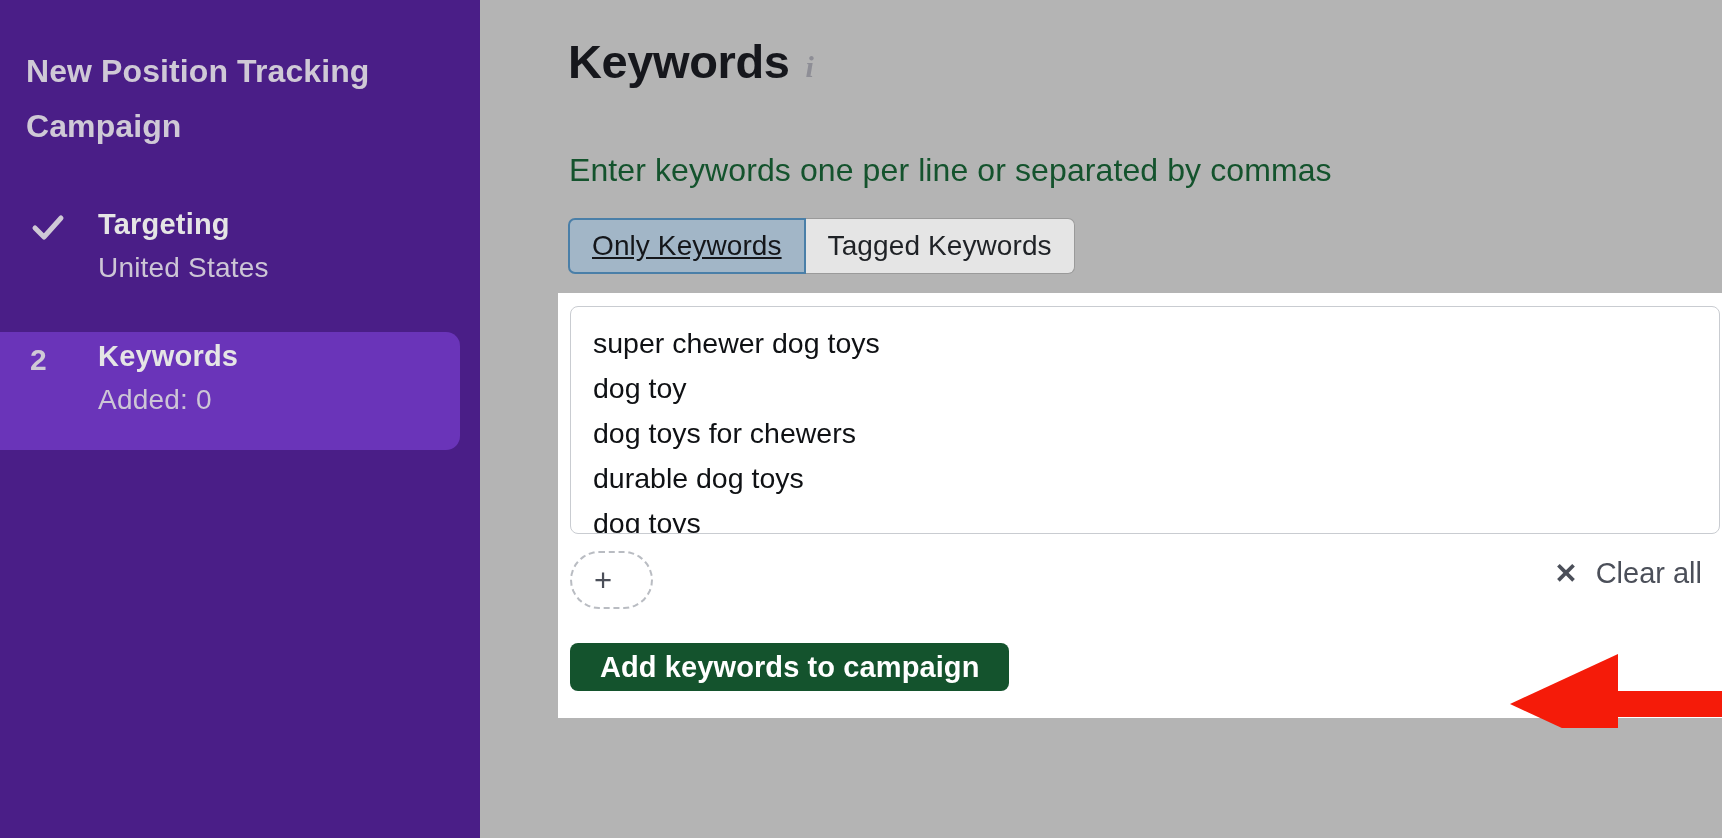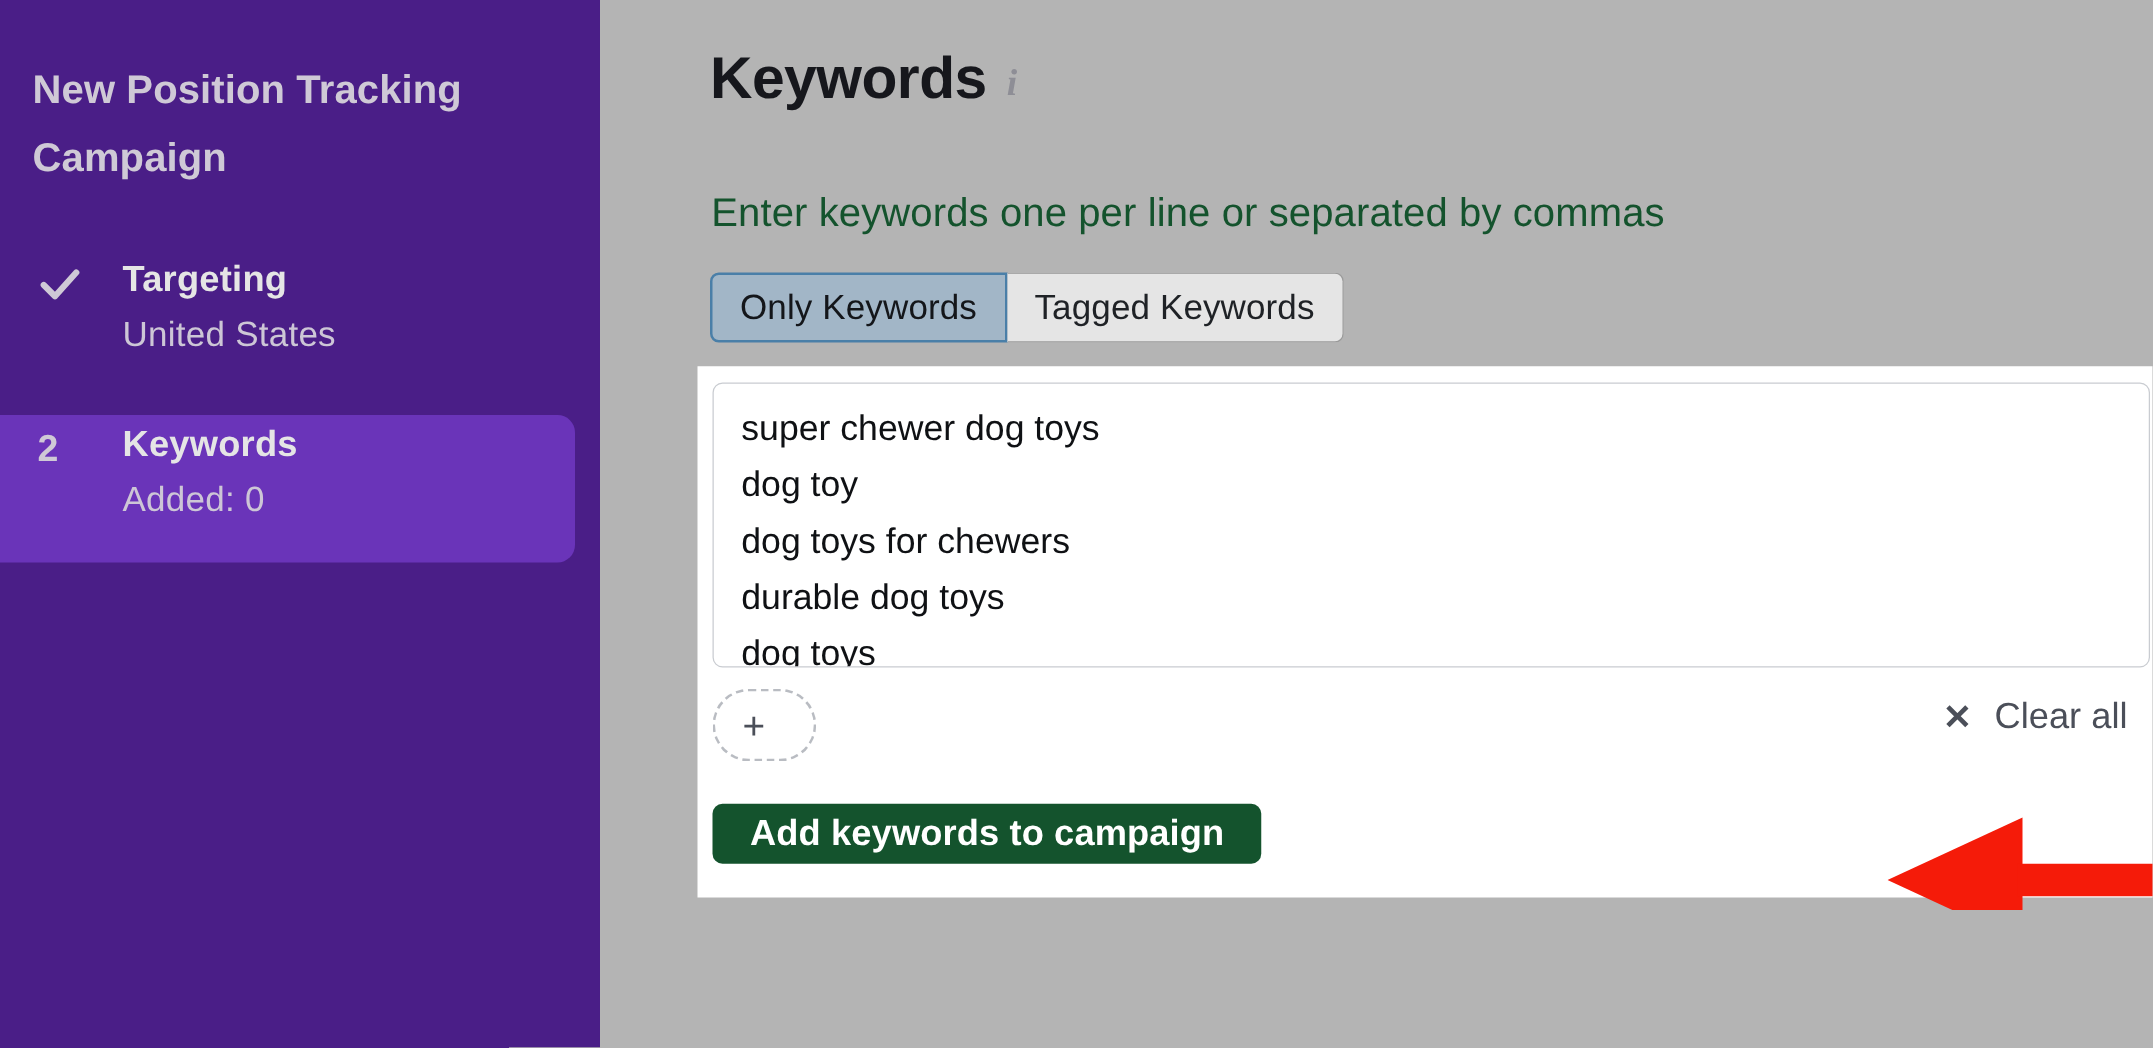--- a/index.html
+++ b/index.html
@@ -145,20 +145,21 @@
     justify-content: center;
     padding: 0 22px;
     font-size: 28px;
     color: #1f2226;
     background: #e5e5e5;
     border: 1px solid #9a9a9a;
     letter-spacing: 0.1px;
   }
   .tab:first-child {
     border-radius: 7px 0 0 7px;
+    text-decoration: underline;
   }
   .tab:last-child {
     border-radius: 0 7px 7px 0;
     border-left: none;
   }
   .tab.active {
     background: #a2b6c7;
     border: 2px solid #4a7fa8;
     color: #14161a;
   }

